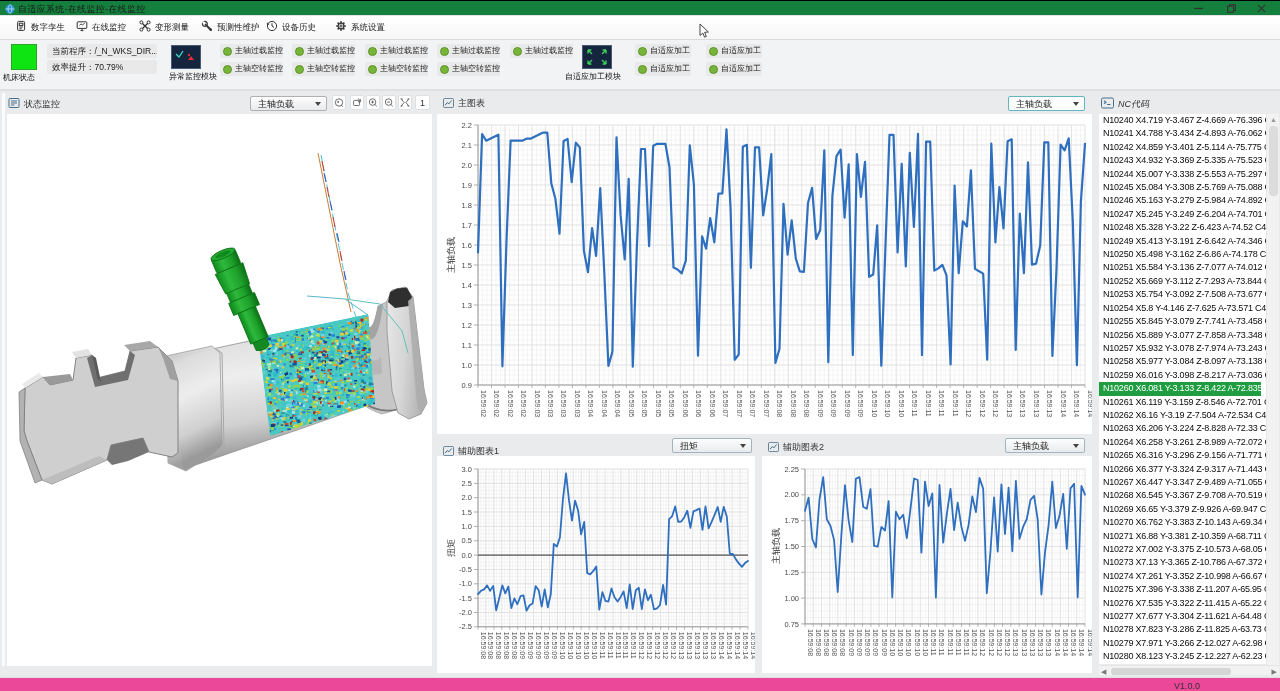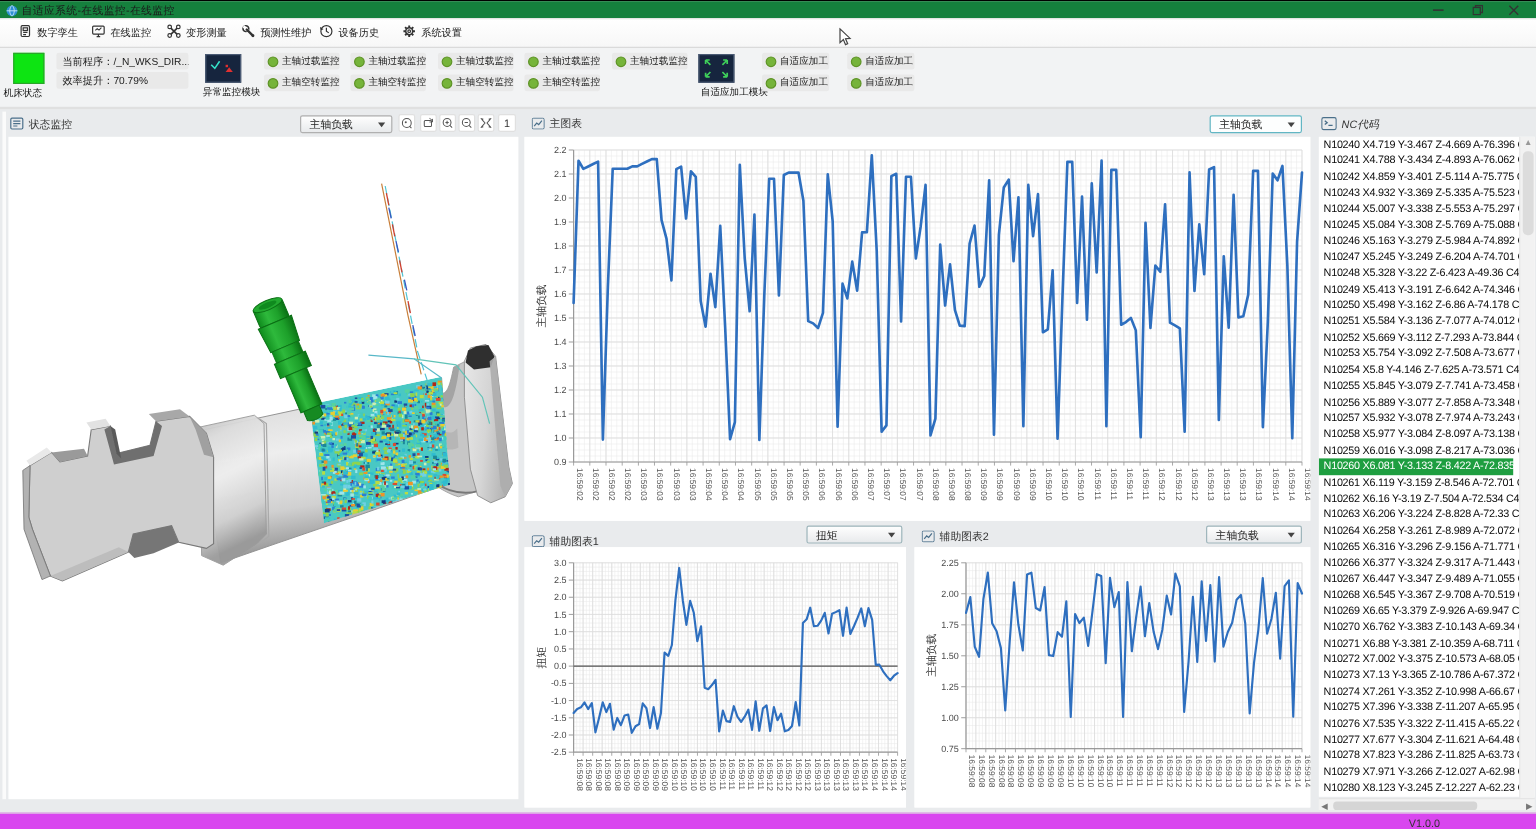--- a/index.html
+++ b/index.html
@@ -22,21 +22,21 @@
 .panel{position:absolute;background:#fff;}
 .phead{position:absolute;font-size:9px;color:#333;}
 .phead svg{vertical-align:-2px;margin-right:4px;}
 .dd{position:absolute;height:15px;background:linear-gradient(#fefefe,#e8eaec);border:1px solid #9fb6bc;border-radius:2px;font-size:9px;color:#222;line-height:14px;padding-left:7px;}
 .dd .ar{position:absolute;right:5px;top:5px;width:0;height:0;border-left:3.5px solid transparent;border-right:3.5px solid transparent;border-top:4px solid #444;}
 .tbtn{position:absolute;top:94px;width:14px;height:15px;background:#fff;border:1px solid #e0e0e0;border-radius:2px;}
 
 #nclist{position:absolute;left:1099px;top:113px;width:180px;height:550px;background:#fff;font-size:9px;letter-spacing:-0.22px;color:#0a0a0a;overflow:hidden;white-space:nowrap;}
 .ncrow{height:13.42px;line-height:13.42px;padding-left:4px;width:162px;}
 .ncsel{background:#1e9e40;color:#fff;}
-#statusbar{position:absolute;left:0;top:676px;width:1280px;height:15px;background:#d946ef;border-top:1px solid #e0e0e0;font-size:9px;color:#333;}
+#statusbar{position:absolute;left:0;top:676px;width:1280px;height:15px;background:#ec4899;border-top:1px solid #e0e0e0;font-size:9px;color:#333;}
 </style></head><body>
 <div id="app">
 
 <div id="titlebar">
  <svg class="abs" style="left:5px;top:3px" width="10" height="10" viewBox="0 0 10 10">
         <circle cx="5" cy="5" r="4.5" fill="#2e8fd4"></circle>
         <path d="M0.5 5 h9 M5 0.5 c2.5 2 2.5 7 0 9 c-2.5 -2 -2.5 -7 0 -9" stroke="#bfe4f7" stroke-width="0.8" fill="none"></path>
       </svg>
  <div class="ttl">自适应系统-在线监控-在线监控</div>
  <svg class="abs" style="left:1194px;top:6px" width="10" height="3" viewBox="0 0 10 3">
@@ -107,21 +107,21 @@
 <div class="chip" style="left:292px;top:22px;width:63px;"><i></i>主轴空转监控</div>
 <div class="chip" style="left:365px;top:22px;width:63px;"><i></i>主轴空转监控</div>
 <div class="chip" style="left:437px;top:22px;width:63px;"><i></i>主轴空转监控</div>
 <div class="modicon" style="left:582px;top:5px;">
 <svg width="28" height="22" viewBox="0 0 28 22" stroke="#3fd05a" stroke-width="1.4" fill="none">
 <path d="M9 8 L5 4 M5 4 h3.4 M5 4 v3.4"></path>
           <path d="M19 8 L23 4 M23 4 h-3.4 M23 4 v3.4"></path>
 <path d="M9 14 L5 18 M5 18 h3.4 M5 18 v-3.4"></path>
           <path d="M19 14 L23 18 M23 18 h-3.4 M23 18 v-3.4"></path>
         </svg></div>
-<div class="lab" style="left:565px;top:31px;margin-left:19px;">自适应加工模块</div>
+<div class="lab" style="left:565px;top:31px;">自适应加工模块</div>
 <div class="chip" style="left:635px;top:4px;width:56px;"><i></i>自适应加工</div>
 <div class="chip" style="left:635px;top:22px;width:56px;"><i></i>自适应加工</div>
 <div class="chip" style="left:706px;top:4px;width:56px;"><i></i>自适应加工</div>
 <div class="chip" style="left:706px;top:22px;width:56px;"><i></i>自适应加工</div>
 </div>
 <svg class="abs" style="left:699px;top:22px" width="11" height="16" viewBox="0 0 11 16">
       <path d="M1 1 L1 12.5 L3.8 10 L5.6 14.2 L7.4 13.4 L5.6 9.3 L9.4 9 Z" fill="#fff" stroke="#444" stroke-width="1"></path>
     </svg>
 <div class="phead" style="left:8px;top:96px;"><svg width="12" height="12" viewBox="0 0 12 12" fill="none" stroke="#4a6f8a" stroke-width="1">
         <rect x="1" y="1.5" width="10" height="9" rx="1"></rect>
@@ -2449,21 +2449,21 @@
     </svg>
 <div id="nclist">
 <div class="ncrow">N10240 X4.719 Y-3.467 Z-4.669 A-76.396 C</div>
 <div class="ncrow">N10241 X4.788 Y-3.434 Z-4.893 A-76.062 C</div>
 <div class="ncrow">N10242 X4.859 Y-3.401 Z-5.114 A-75.775 C</div>
 <div class="ncrow">N10243 X4.932 Y-3.369 Z-5.335 A-75.523 C</div>
 <div class="ncrow">N10244 X5.007 Y-3.338 Z-5.553 A-75.297 C</div>
 <div class="ncrow">N10245 X5.084 Y-3.308 Z-5.769 A-75.088 C</div>
 <div class="ncrow">N10246 X5.163 Y-3.279 Z-5.984 A-74.892 C</div>
 <div class="ncrow">N10247 X5.245 Y-3.249 Z-6.204 A-74.701 C</div>
-<div class="ncrow">N10248 X5.328 Y-3.22 Z-6.423 A-49.36 C4</div>
+<div class="ncrow">N10248 X5.328 Y-3.22 Z-6.423 A-74.52 C4</div>
 <div class="ncrow">N10249 X5.413 Y-3.191 Z-6.642 A-74.346 C</div>
 <div class="ncrow">N10250 X5.498 Y-3.162 Z-6.86 A-74.178 C</div>
 <div class="ncrow">N10251 X5.584 Y-3.136 Z-7.077 A-74.012 C</div>
 <div class="ncrow">N10252 X5.669 Y-3.112 Z-7.293 A-73.844 C</div>
 <div class="ncrow">N10253 X5.754 Y-3.092 Z-7.508 A-73.677 C</div>
 <div class="ncrow">N10254 X5.8 Y-4.146 Z-7.625 A-73.571 C4</div>
 <div class="ncrow">N10255 X5.845 Y-3.079 Z-7.741 A-73.458 C</div>
 <div class="ncrow">N10256 X5.889 Y-3.077 Z-7.858 A-73.348 C</div>
 <div class="ncrow">N10257 X5.932 Y-3.078 Z-7.974 A-73.243 C</div>
 <div class="ncrow">N10258 X5.977 Y-3.084 Z-8.097 A-73.138 C</div>

